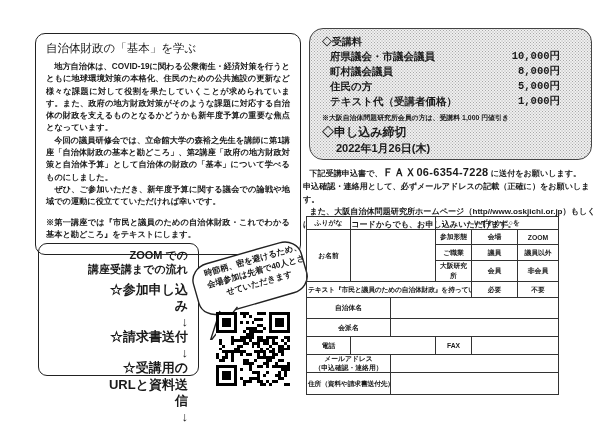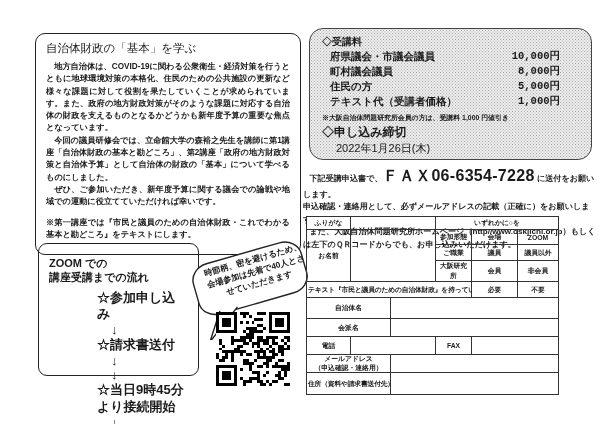--- a/index.html
+++ b/index.html
@@ -10,21 +10,21 @@
   
   .intro-box{position:absolute;left:35px;top:33px;width:266px;height:222px;
              border:1.6px solid #222;border-radius:10px;padding:7px 10px 6px 10px;}
   .intro-title{font-size:11.5px;font-weight:normal;margin-bottom:5px;}
   .intro-p{font-size:8.2px;font-weight:600;line-height:1.5;text-indent:1em;
            text-align:justify;margin:0;}
   .intro-note{font-size:8.2px;font-weight:600;line-height:1.5;margin-top:8px;text-align:justify;}
 
   
   .zoom-box{position:absolute;left:38px;top:243px;width:161px;height:133px;
-            border:1.6px solid #222;border-radius:9px;padding:12px 10px;}
+            border:1.6px solid #222;border-radius:9px;padding:4px 10px;text-align:right;}
   .zoom-title{font-size:11px;font-weight:bold;line-height:1.3;}
   .flow{margin-top:5px;font-size:13px;font-weight:bold;line-height:1.28;margin-left:48px;}
   .flow-arrow{padding-left:14px;line-height:1.1;}
 
   
   .bubble-wrap{position:absolute;left:184px;top:240px;width:136px;height:100px;}
   .bubble-text{position:absolute;left:203px;top:254px;width:106px;
                transform:rotate(-16deg);transform-origin:center;
                font-size:8.3px;font-weight:bold;line-height:1.42;text-align:center;}
 
@@ -37,27 +37,27 @@
            background-color:#efefef;
            background-image:radial-gradient(circle,#a8a8a8 0.7px,transparent 0.9px),
                             radial-gradient(circle,#a8a8a8 0.7px,transparent 0.9px);
            background-size:3px 3px;background-position:0 0,1.5px 1.5px;}
   .fee-heading{font-size:10px;font-weight:bold;}
   .fee-row{display:flex;font-size:10.5px;font-weight:bold;line-height:1.42;padding-left:8px;}
   .fee-label{width:162px;}
   .fee-price{width:68px;text-align:right;font-family:Liberation Mono, monospace;}
   .fee-note{font-size:6.9px;font-weight:bold;margin-top:4px;}
   .deadline-heading{font-size:12px;font-weight:bold;margin-top:1px;}
-  .deadline{font-size:11px;font-weight:normal;padding-left:14px;}
+  .deadline{font-size:11px;font-weight:bold;padding-left:14px;}
 
   
   .apply{position:absolute;left:303px;top:164px;width:293px;font-size:8.1px;
          font-weight:bold;line-height:1.55;}
   .apply .l1{text-indent:0.8em;}
-  .apply .fax-num{font-size:16px;letter-spacing:0.3px;}
+  .apply .fax-num{font-size:11px;letter-spacing:0.3px;}
   .apply .l3{text-indent:0.8em;}
 
   
   .form-table{position:absolute;left:306px;top:216px;width:252px;
               border-collapse:collapse;table-layout:fixed;}
   .form-table td{border:1px solid #333;font-size:6.8px;font-weight:bold;
                  text-align:center;vertical-align:middle;padding:0 1px;overflow:hidden;}
   .form-table .lbl{background:#fff;}
   .longlbl{font-size:6px;white-space:nowrap;letter-spacing:-0.2px;}
   .addrlbl{font-size:6.2px;white-space:nowrap;letter-spacing:-0.2px;}
@@ -79,20 +79,21 @@
   <div class="zoom-box">
     <div class="zoom-title">
       <div>ZOOM での</div>
       <div>講座受講までの流れ</div>
     </div>
     <div class="flow">
       <div>☆参加申し込み</div>
       <div class="flow-arrow">↓</div>
       <div>☆請求書送付</div>
       <div class="flow-arrow">↓</div>
+      <div>☆受講用のURLと資料送信</div>
       <div class="flow-arrow">↓</div>
       <div>☆当日9時45分より接続開始</div>
       <div class="flow-arrow">↓</div>
       <div>☆受講</div>
     </div>
   </div>
 
   <div class="bubble-wrap">
     <svg width="136" height="100" viewBox="0 0 136 100">
       <g transform="rotate(-16 68 45)">

